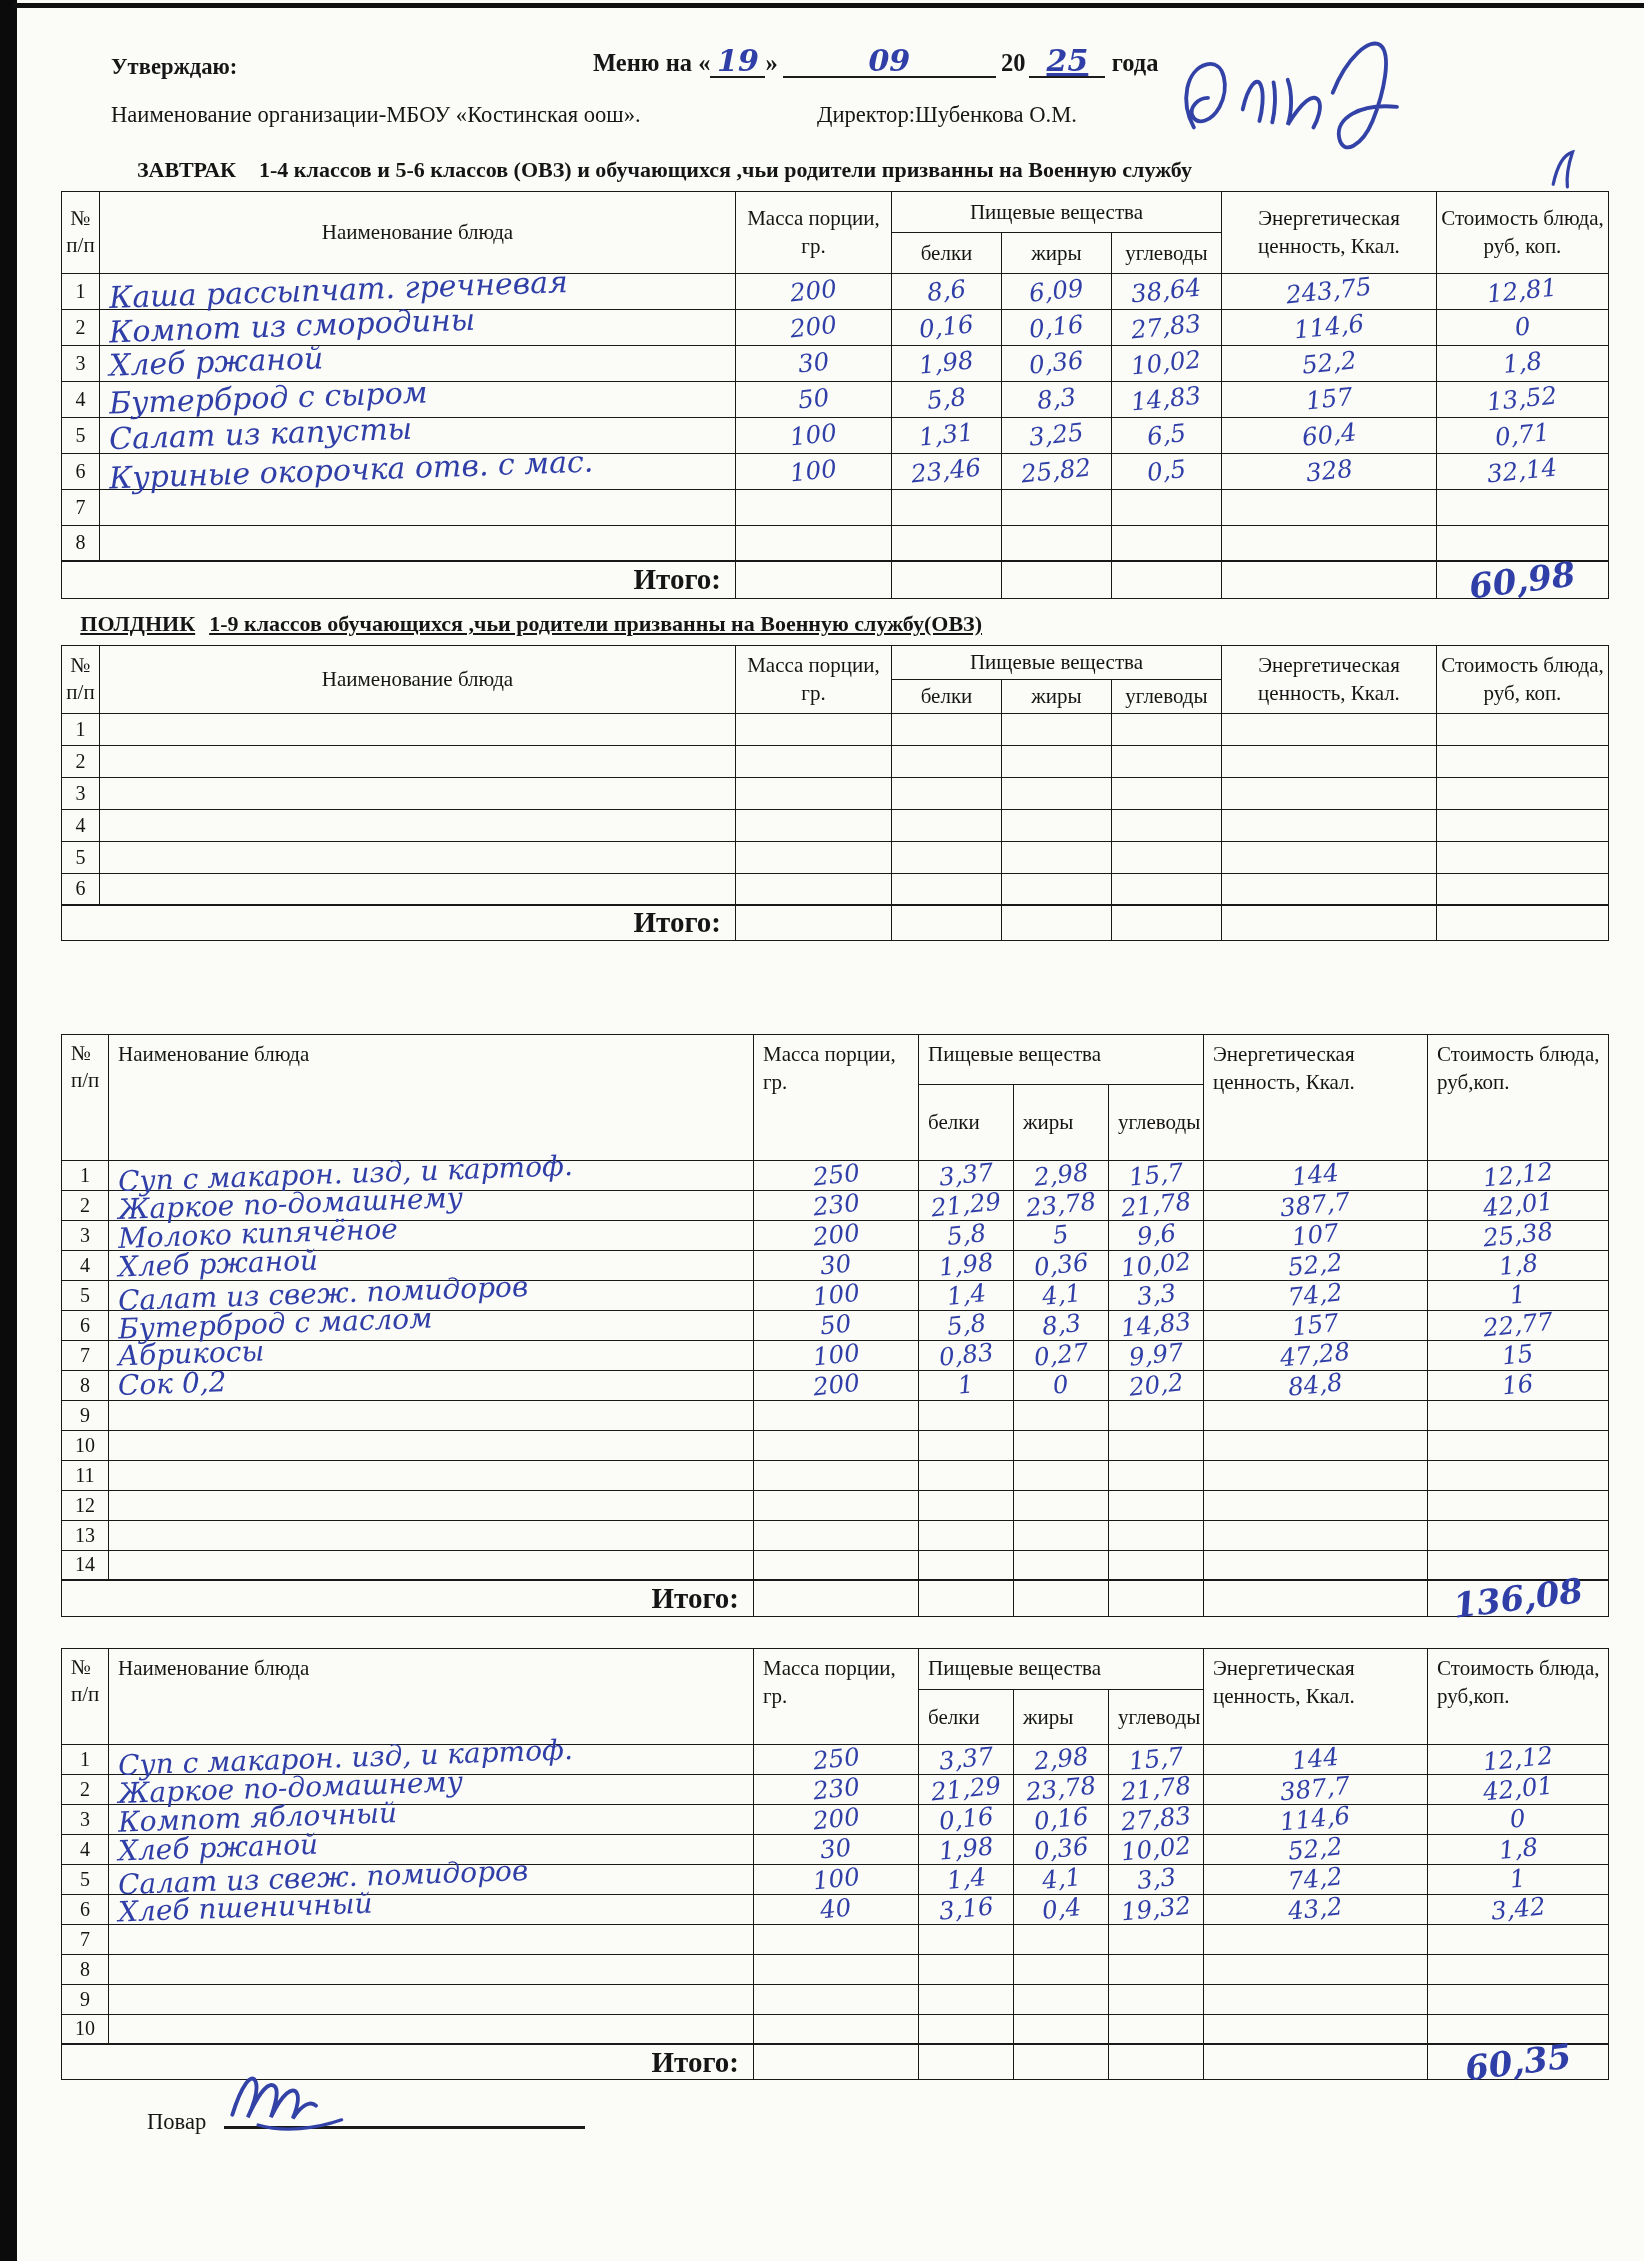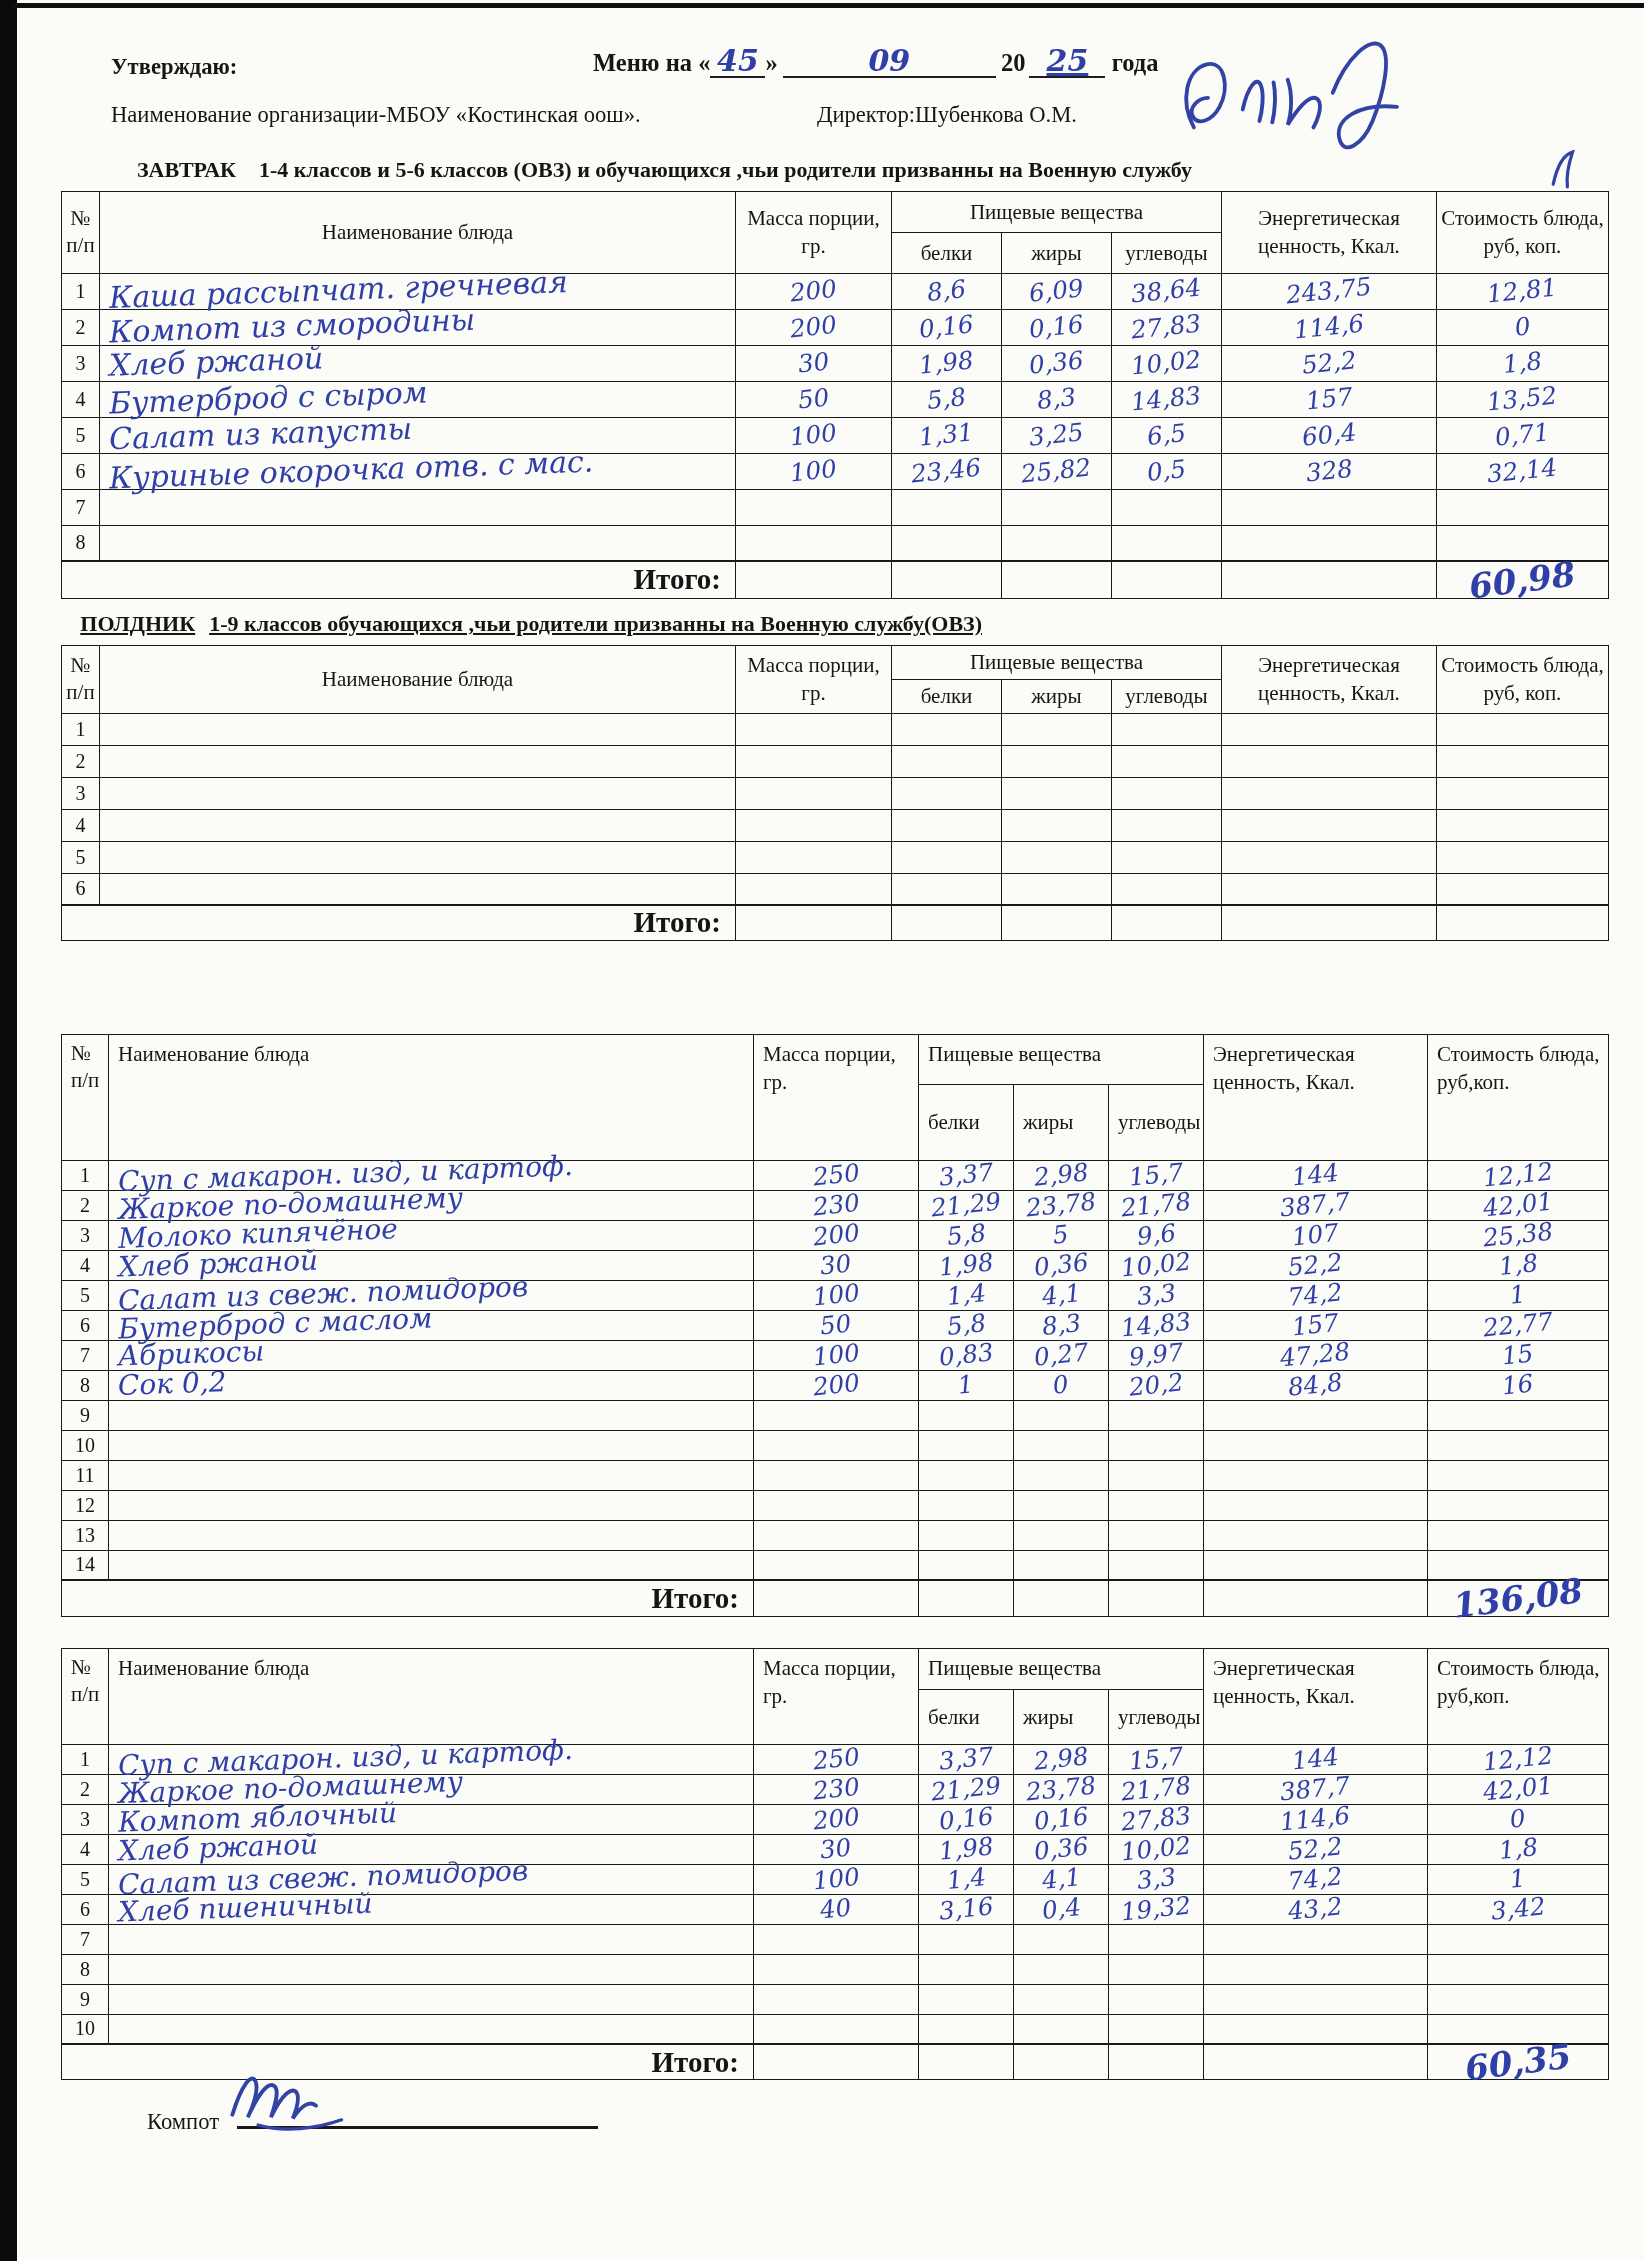--- a/index.html
+++ b/index.html
@@ -94,21 +94,21 @@
 </style>
 </head>
 <body>
 
 <div class="scan-left"></div>
 <div class="scan-top"></div>
 
 <div class="abs approve printed">Утверждаю:</div>
 
 <div class="abs menu-line">
-  <span class="printed">Меню на «</span><span class="hw hw-inline u u-day">45</span><span class="printed">»</span><span class="hw hw-inline u u-month">09</span><span class="printed">20</span><span class="hw hw-inline u u-year">25</span><span class="printed">года</span>
+  <span class="printed">Меню на «</span><span class="hw hw-inline u u-day">19</span><span class="printed">»</span><span class="hw hw-inline u u-month">09</span><span class="printed">20</span><span class="hw hw-inline u u-year">25</span><span class="printed">года</span>
 </div>
 
 <div class="abs org-line printed">Наименование организации-МБОУ «Костинская оош».</div>
 <div class="abs director-line printed">Директор:Шубенкова О.М.</div>
 
 <div class="abs sig-director">
   <svg class="sig" width="258" height="135" viewBox="0 0 400 210">
     <path stroke-width="6" d="M52,150 C30,110 40,60 72,52 C100,45 108,88 92,118 C80,140 58,148 50,132 C44,120 58,104 74,104"></path>
     <path stroke-width="6" d="M128,122 C136,86 150,70 156,84 C162,98 158,126 154,140"></path>
     <path stroke-width="6" d="M176,80 C180,100 178,126 174,142"></path>
@@ -639,21 +639,21 @@
           <td class="c-fat"></td>
           <td class="c-carbs"></td>
           <td class="c-energy"></td>
           <td class="c-cost"><span class="hw hw-total">60,35</span></td>
         </tr>
       </tbody>
   </table>
 </div>
 
 <div class="abs cook-line">
-  <span class="printed">Компот</span><span class="cook-underline"></span>
+  <span class="printed">Повар</span><span class="cook-underline"></span>
 </div>
 
 <div class="abs sig-cook">
   <svg class="sig" width="193" height="90" viewBox="0 0 300 140">
     <path stroke-width="6" d="M30,96 C44,50 60,30 66,44 C72,58 60,88 54,100 C74,56 88,44 96,52 C104,60 94,88 90,100 C108,62 124,52 130,62 C136,72 128,92 124,102 C138,80 152,74 160,82"></path>
     <path stroke-width="5" d="M70,112 C110,124 160,118 200,104"></path>
   </svg>
 </div>
 
 

